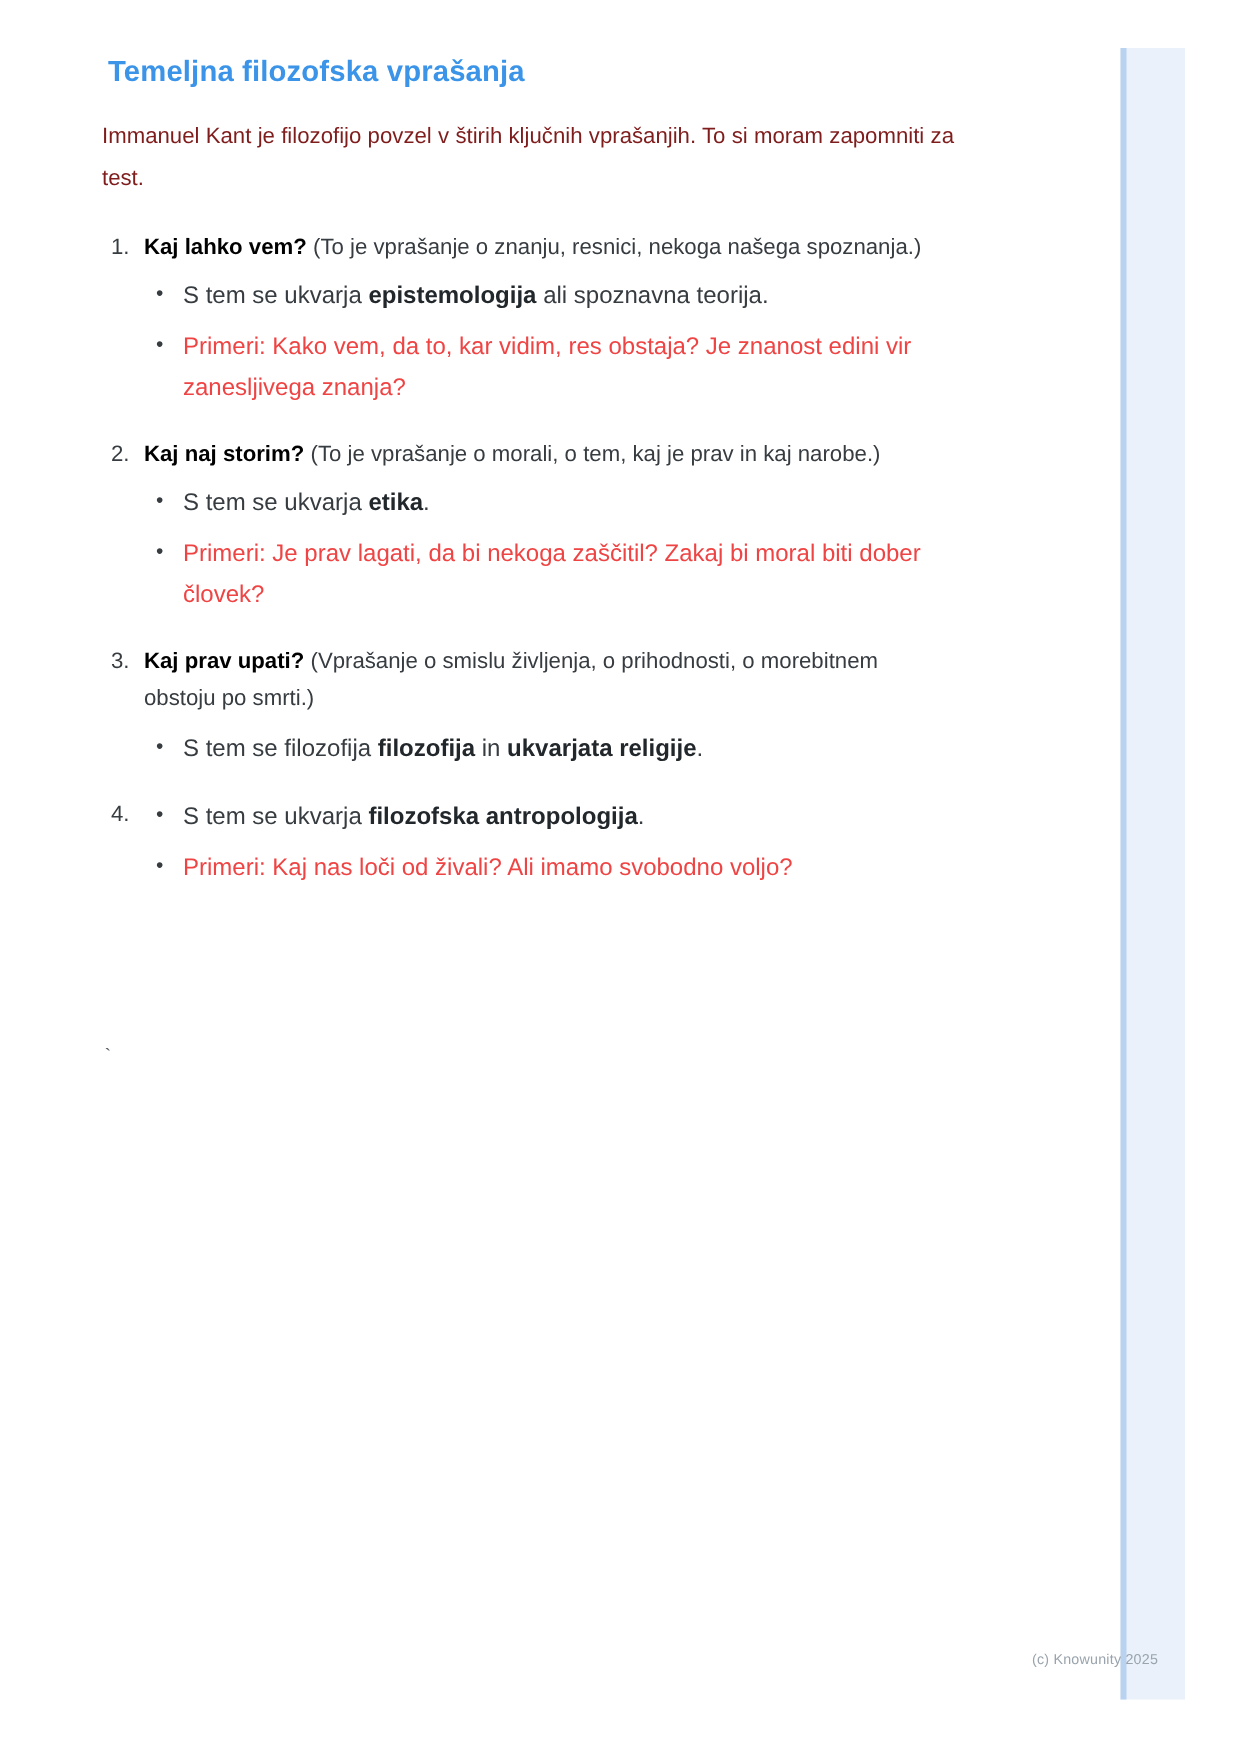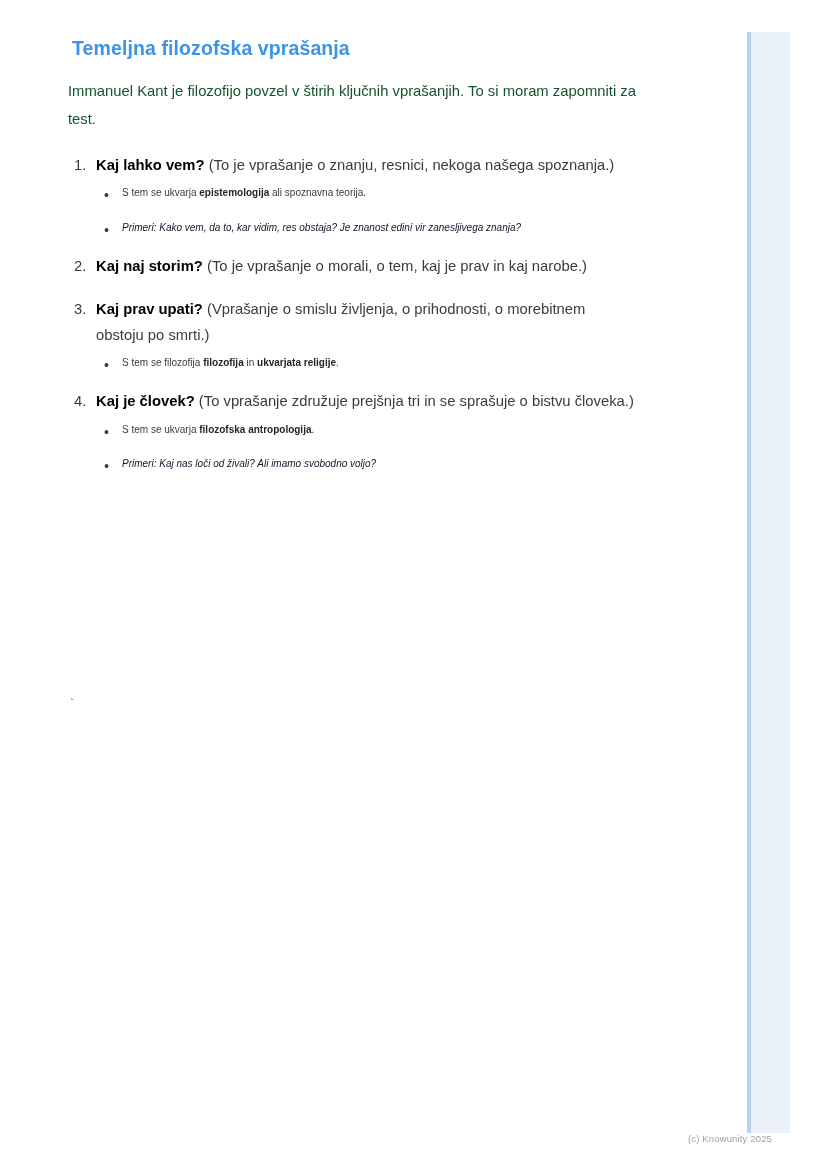--- a/index.html
+++ b/index.html
@@ -40,21 +40,21 @@
   #page-title {
     color: #3b94e8;
     font-size: 19.5px;
     font-weight: bold;
     letter-spacing: 0.1px;
     margin: 0 0 17px 4px;
     line-height: 1.3;
   }
 
   #intro-paragraph {
-    color: #14532d;
+    color: #7f1d1d;
     font-size: 14.8px;
     line-height: 1.88;
     text-align: justify;
     margin: 0 0 19px 0;
   }
 
   
   ol.questions {
     list-style: none;
     margin: 0;
@@ -94,41 +94,40 @@
   
   ul.details {
     list-style: none;
     margin: 1px 0 0 0;
     padding: 0;
   }
   ul.details > li {
     position: relative;
     padding-left: 26px;
     color: #373c41;
-    font-size: 10px;
+    font-size: 16px;
     line-height: 1.72;
     margin-top: 6px;
   }
   ul.details > li::before {
     content: "\2022";
     position: absolute;
     left: 8px;
     top: -1px;
     font-size: 14px;
     color: #373c41;
     line-height: 1.75;
   }
   ul.details > li.detail-field .d-bold {
     font-weight: bold;
     color: #22272b;
   }
   ul.details > li.detail-example {
-    font-style: italic;
-    color: #0f172a;
-    margin-top: 17px;
+    color: #ef4444;
+    margin-top: 6px;
   }
 
   
   #stray-mark {
     position: absolute;
     left: 68px;
     top: 698px;
     font-size: 13px;
     color: #5c6166;
     line-height: 1;
@@ -137,21 +136,20 @@
 
   
   #footer-credit {
     position: absolute;
     left: 688px;
     top: 1101px;
     font-size: 9.5px;
     color: #9aa4ad;
     letter-spacing: 0.15px;
     white-space: nowrap;
-    margin-top: 32px;
   }
 </style>
 </head>
 <body>
 
 <div id="side-strip"></div>
 
 <div id="doc">
 
   <h1 id="page-title">Temeljna filozofska vprašanja</h1>
@@ -167,35 +165,36 @@
       <ul class="details">
         <li class="detail-field"><span>S tem se ukvarja </span><span class="d-bold">epistemologija</span><span> ali spoznavna teorija.</span></li>
         <li class="detail-example">Primeri: Kako vem, da to, kar vidim, res obstaja? Je znanost edini vir zanesljivega znanja?</li>
       </ul>
     </li>
 
     <li class="question-item">
       <p class="question-line">
         <span class="q-bold">Kaj naj storim?</span><span> (To je vprašanje o morali, o tem, kaj je prav in kaj narobe.)</span>
       </p>
+      <ul class="details">
+        <li class="detail-field"><span>S tem se ukvarja </span><span class="d-bold">etika</span><span>.</span></li>
+        <li class="detail-example">Primeri: Je prav lagati, da bi nekoga zaščitil? Zakaj bi moral biti dober človek?</li>
+      </ul>
     </li>
 
     <li class="question-item">
       <p class="question-line">
         <span class="q-bold">Kaj prav upati?</span><span> (Vprašanje o smislu življenja, o prihodnosti, o morebitnem obstoju po smrti.)</span>
       </p>
       <ul class="details">
         <li class="detail-field"><span>S tem se filozofija </span><span class="d-bold">filozofija</span><span> in </span><span class="d-bold">ukvarjata religije</span><span>.</span></li>
       </ul>
     </li>
 
     <li class="question-item">
-      <p class="question-line">
-        <span class="q-bold">Kaj je človek?</span><span> (To vprašanje združuje prejšnja tri in se sprašuje o bistvu človeka.)</span>
-      </p>
       <ul class="details">
         <li class="detail-field"><span>S tem se ukvarja </span><span class="d-bold">filozofska antropologija</span><span>.</span></li>
         <li class="detail-example">Primeri: Kaj nas loči od živali? Ali imamo svobodno voljo?</li>
       </ul>
     </li>
 
   </ol>
 </div>
 
 <div id="stray-mark">`</div>

